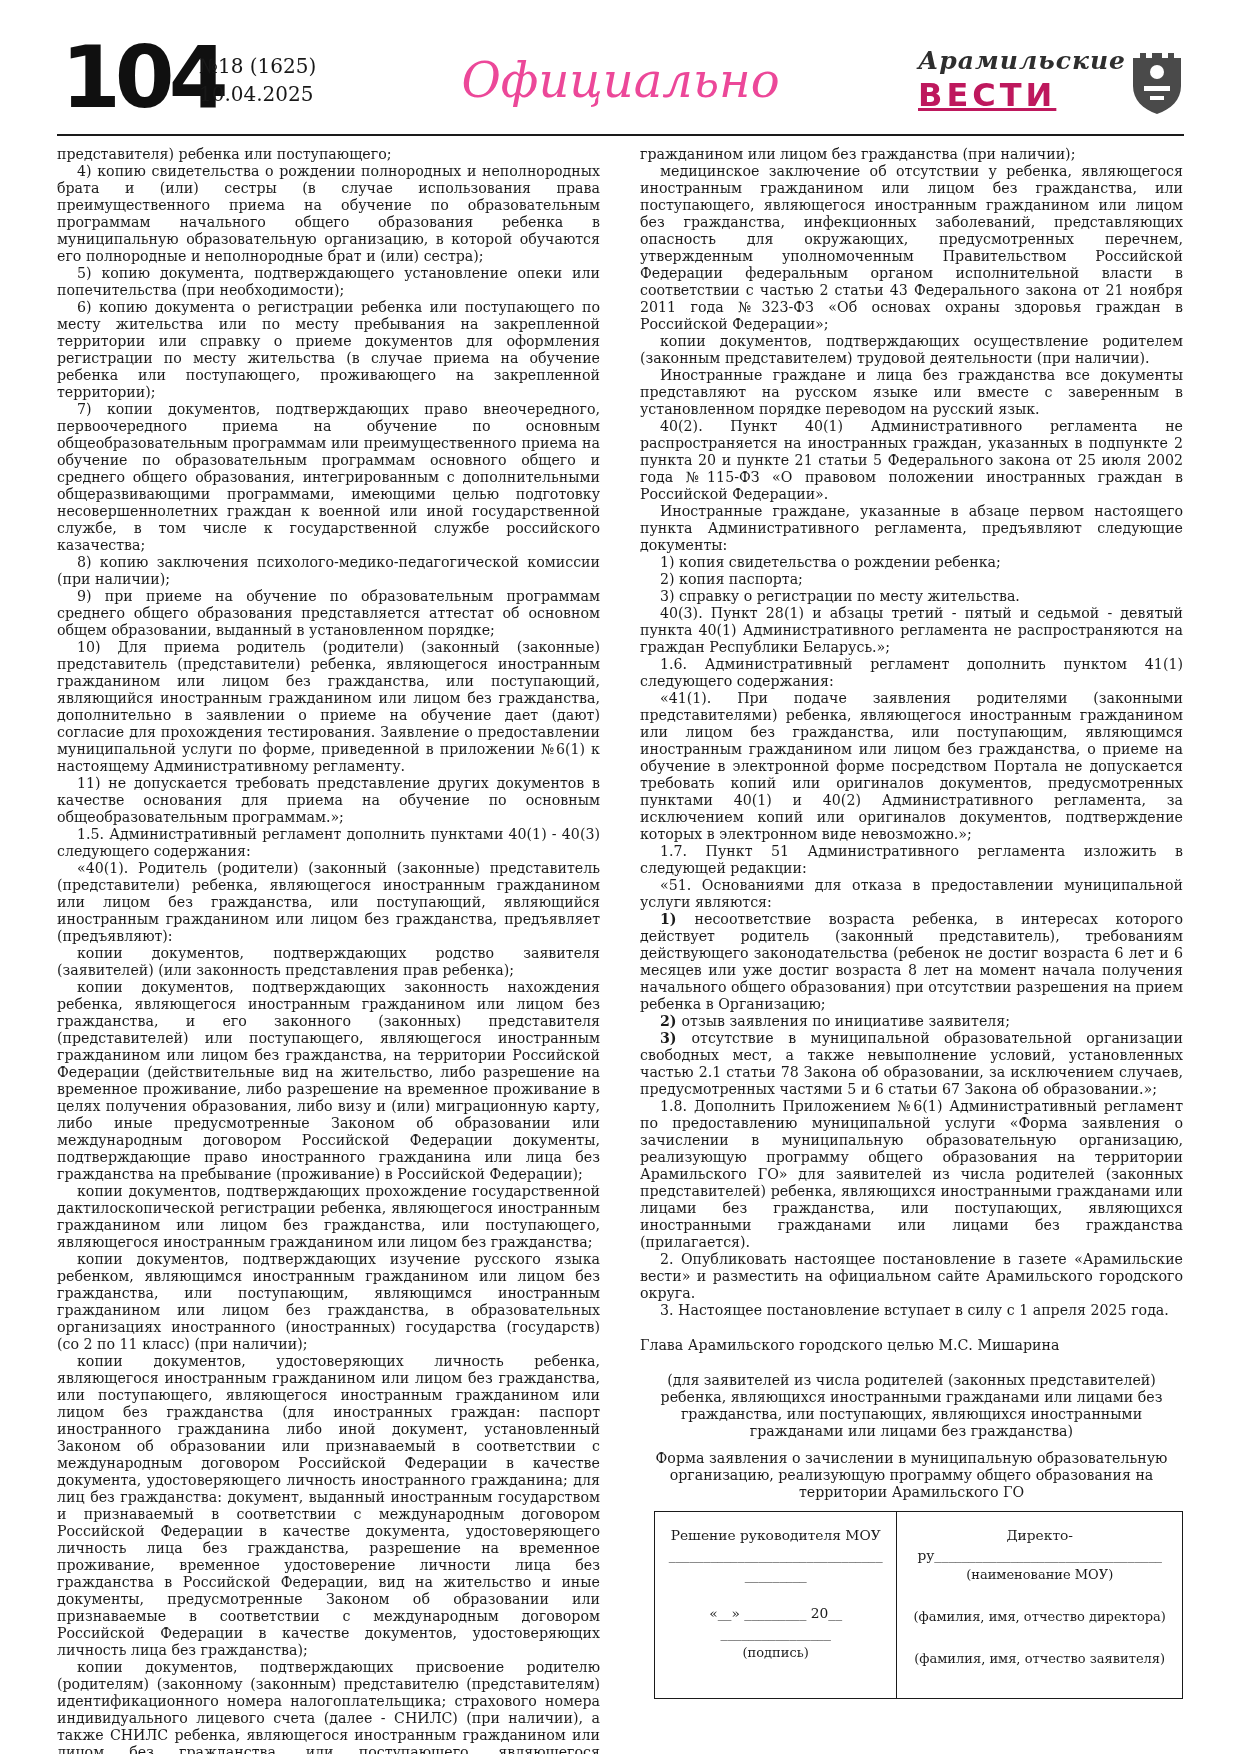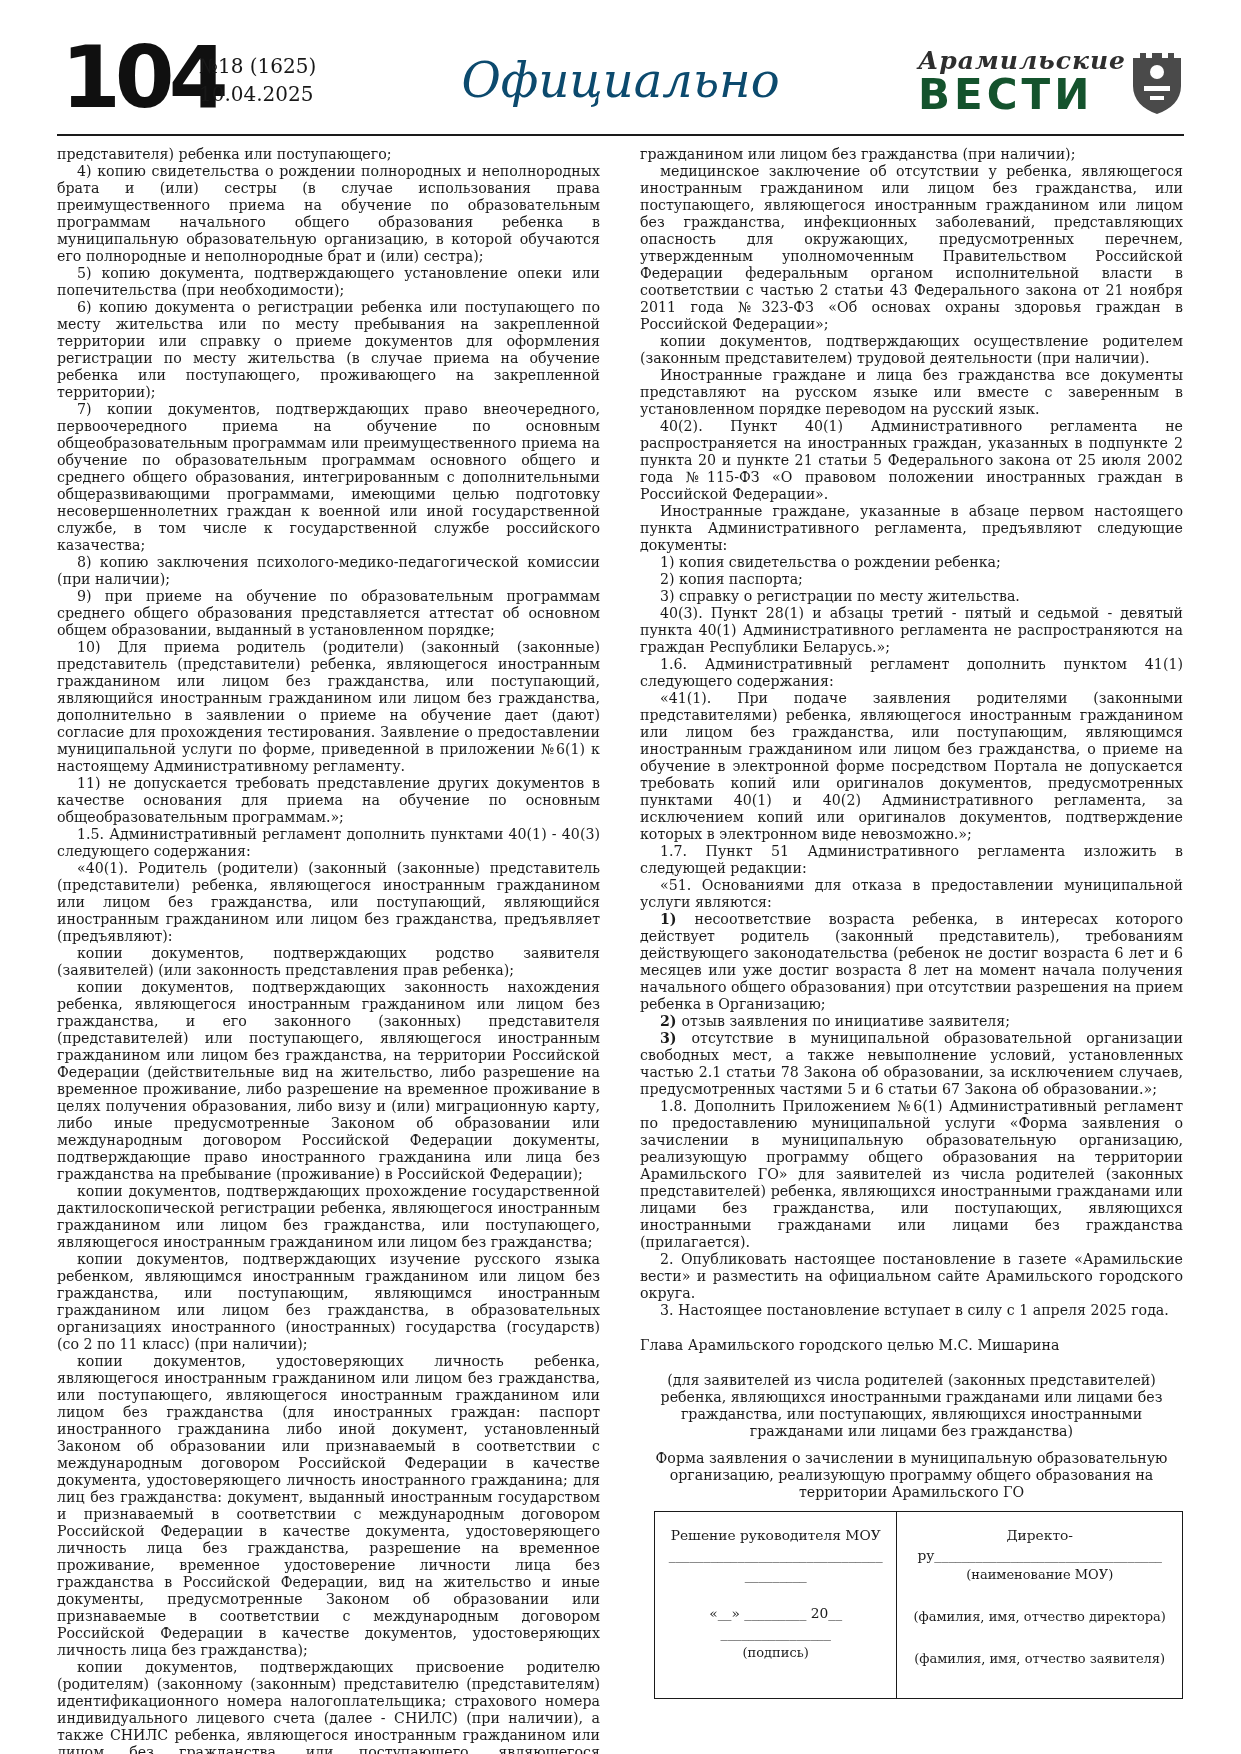--- a/index.html
+++ b/index.html
@@ -11,26 +11,26 @@
   
   .header { position:absolute; top:46px; left:57px; width:1127px; height:84px; }
   .pagenum {
     position:absolute; left:4px; top:-12px;
     font-family:"DejaVu Sans","Liberation Sans",sans-serif;
     font-weight:800; font-size:86px; line-height:86px; letter-spacing:-6px; color:#101010;
   }
   .issue-block { position:absolute; left:142px; top:6px; font-size:20px; line-height:28px; }
   .section-title {
     position:absolute; left:50%; transform:translateX(-50%); top:8px;
-    font-style:italic; font-size:48px; line-height:52px; color:#0c4a6e;
+    font-style:italic; font-size:48px; line-height:52px; color:#ec4899;
   }
   .brand { position:absolute; right:0; top:2px; display:flex; align-items:flex-start; gap:4px; }
   .brand-text { text-align:left; }
   .brand1 { font-style:italic; font-weight:bold; font-size:25px; line-height:26px; letter-spacing:1px; color:#2e2e2e; }
-  .brand2 { font-family:"DejaVu Sans","Liberation Sans",sans-serif; font-weight:800; font-size:42px; line-height:42px; letter-spacing:4px; color:#14532d; }
+  .brand2 { font-family:"DejaVu Sans","Liberation Sans",sans-serif; font-weight:800; font-size:32px; line-height:42px; letter-spacing:4px; color:#be185d;text-decoration:underline; }
   .emblem { display:inline-block; margin-top:2px; }
   .rule { position:absolute; top:134px; left:57px; width:1127px; border-top:2px solid #1a1a1a; }
   
   .columns { position:absolute; top:146px; left:57px; width:1127px; display:flex; gap:40px; }
   .col { width:543px; text-align:justify; font-size:14.2px; line-height:17px; color:#1b1b1b; }
   .para { margin:0; text-indent:20px; }
   .para b { font-weight:bold; }
   .noind { text-indent:0; }
   .center { text-align:center; text-indent:0; }
   .sig { margin:18px 0 18px; }

